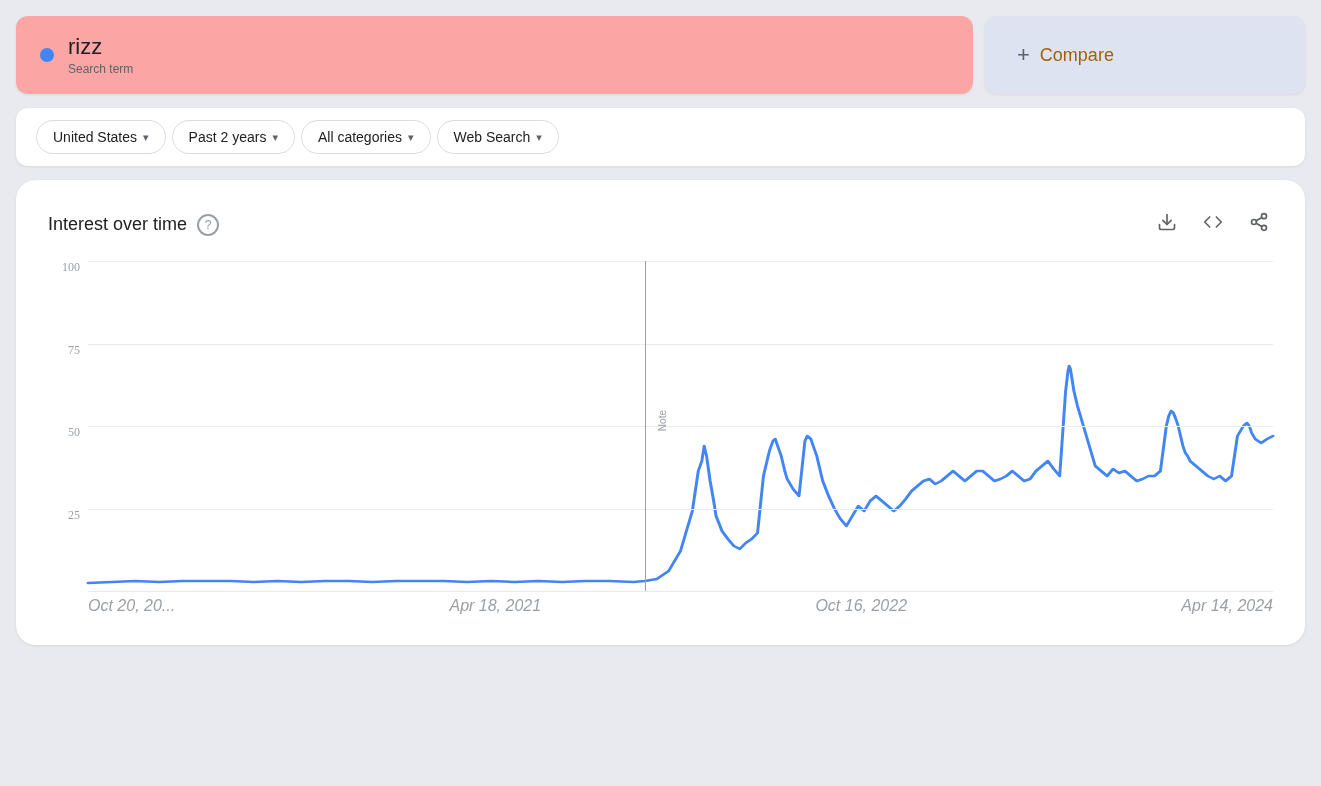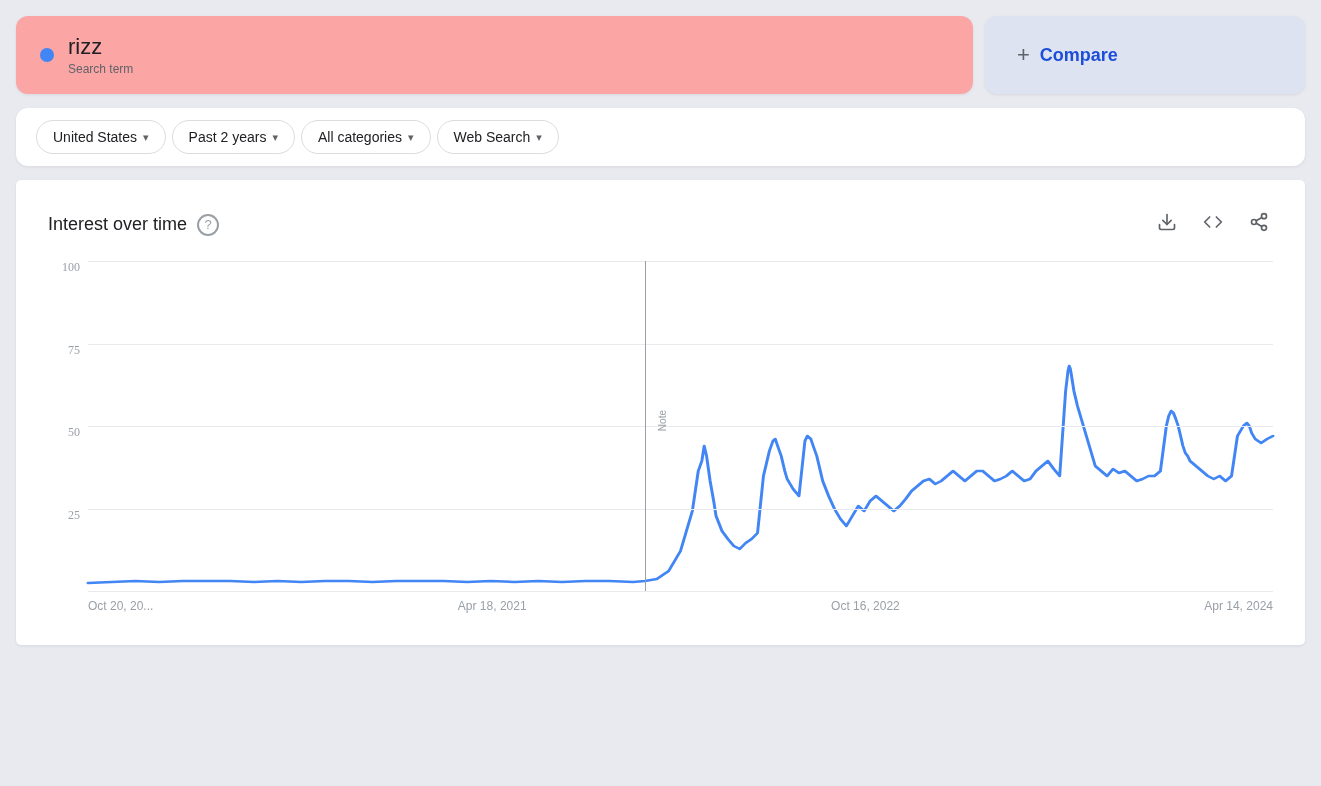--- a/index.html
+++ b/index.html
@@ -52,22 +52,22 @@
       min-width: 320px;
       box-shadow: 0 1px 3px rgba(0,0,0,0.08);
     }
     .compare-plus {
       font-size: 22px;
       color: #5f6368;
       font-weight: 300;
     }
     .compare-label {
       font-size: 18px;
-      color: #1d4ed8;
-      font-weight: 700;
+      color: #a16207;
+      font-weight: 400;
     }
     .filters-row {
       background: #fff;
       border-radius: 12px;
       padding: 12px 20px;
       display: flex;
       gap: 6px;
       margin-bottom: 14px;
       box-shadow: 0 1px 3px rgba(0,0,0,0.08);
     }
@@ -82,21 +82,21 @@
       display: flex;
       align-items: center;
       gap: 6px;
     }
     .chevron {
       font-size: 11px;
       color: #5f6368;
     }
     .chart-card {
       background: #fff;
-      border-radius: 5px;
+      border-radius: 20px;
       padding: 28px 32px 24px;
       box-shadow: 0 1px 3px rgba(0,0,0,0.08);
     }
     .chart-header {
       display: flex;
       align-items: center;
       justify-content: space-between;
       margin-bottom: 20px;
     }
     .chart-title-row {
@@ -167,22 +167,23 @@
       position: absolute;
       left: 40px;
       right: 0;
       bottom: 0;
       height: 30px;
       display: flex;
       justify-content: space-between;
       align-items: center;
     }
     .x-label {
-      font-size: 12px;
+      font-size: 16px;
       color: #9aa0a6;
+      font-style: italic;
     }
     .grid-line {
       position: absolute;
       left: 0;
       right: 0;
       border-top: 1px solid #e8eaed;
     }
     svg.trend-line {
       width: 100%;
       height: 100%;

